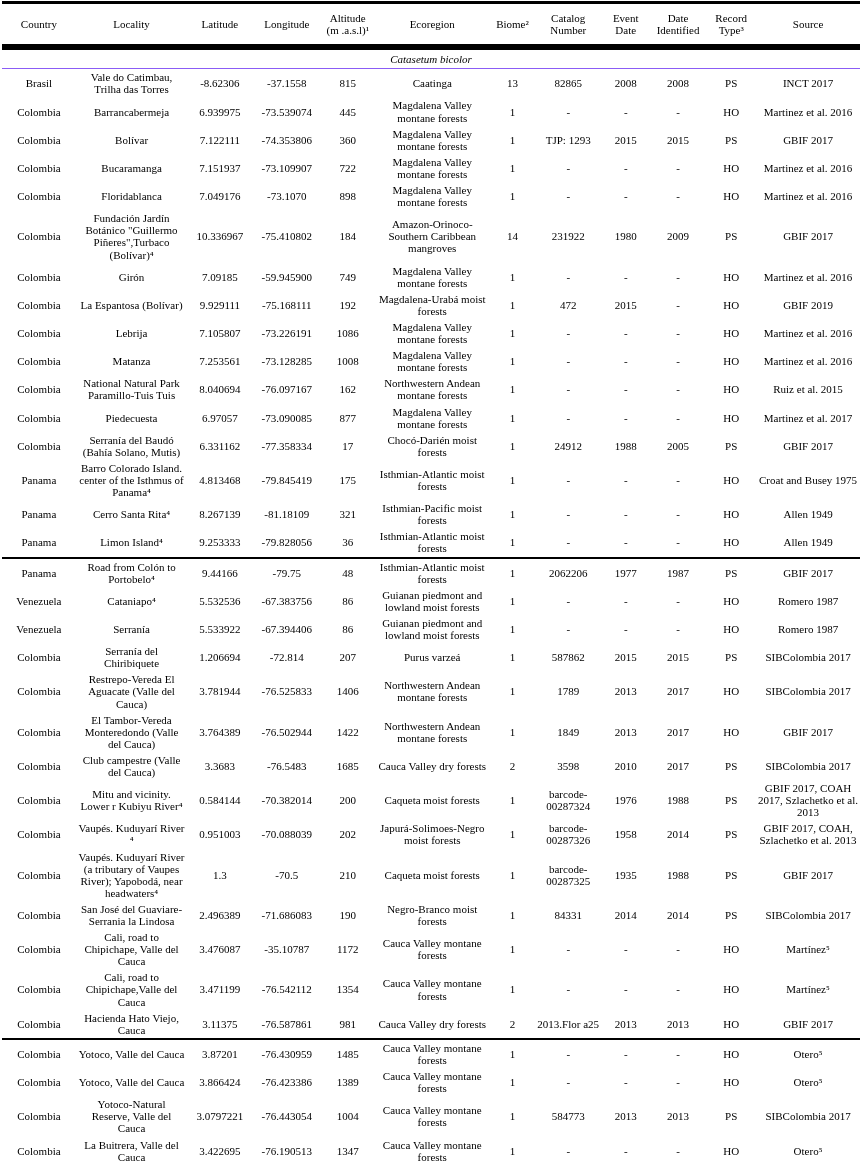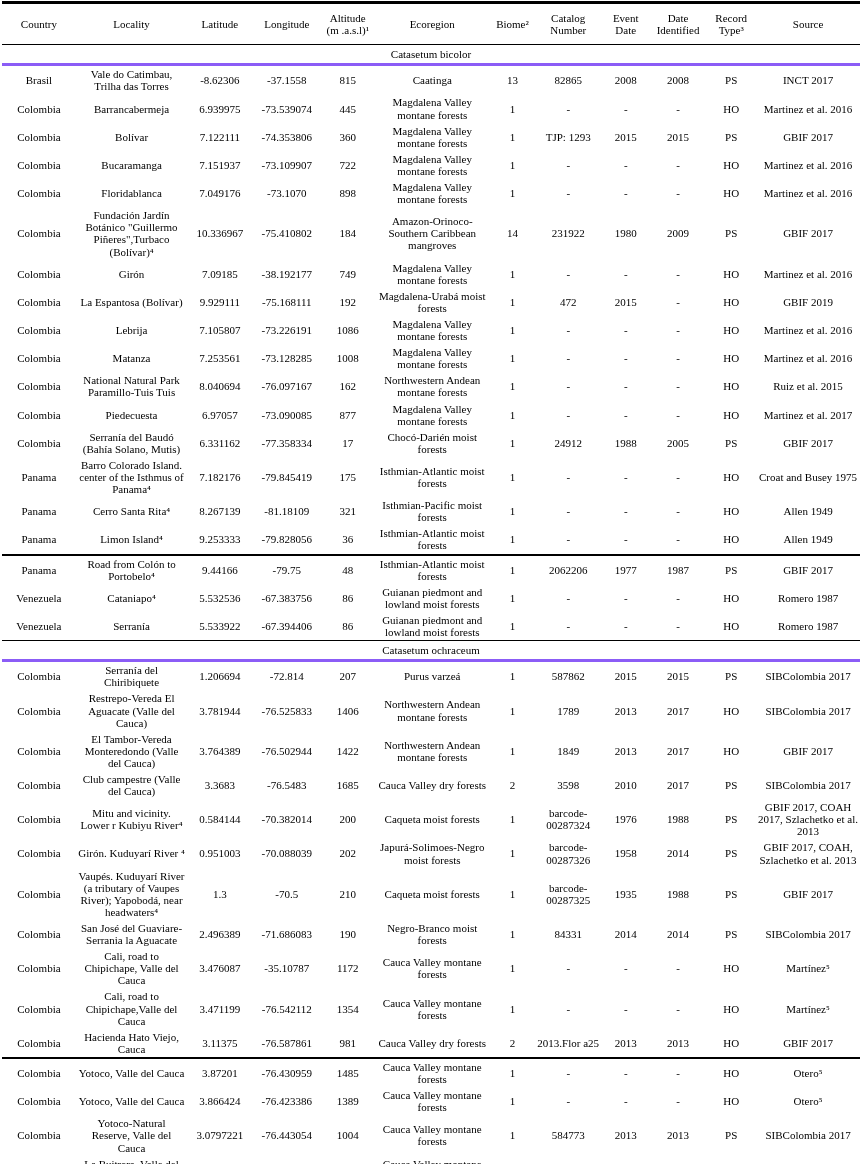--- a/index.html
+++ b/index.html
@@ -23,26 +23,27 @@
   }
   th, td {
     text-align: center;
     vertical-align: middle;
     padding: 2px 2px;
     font-weight: normal;
     overflow-wrap: break-word;
     word-wrap: break-word;
   }
   thead th {
-    border-bottom: 1px solid #000000;
+    border-bottom: 6px solid #000000;
     padding: 8px 2px;
   }
   tr.section-row td {
     border-top: 1px solid #000;
-    border-bottom: 3px solid #8b5cf6;
+    border-bottom: 1px solid #8b5cf6;
+    font-style: italic;
     padding: 3px 0;
   }
   tr.page-break > td { border-top: 2px solid #000; }
   td.col-latitude { word-break: break-all; }
 </style>
 </head>
 <body>
 
 <div class="page">
   <table class="records">
@@ -161,21 +162,21 @@
           <td class="col-catalog_number">231922</td>
           <td class="col-event_date">1980</td>
           <td class="col-date_identified">2009</td>
           <td class="col-record_type">PS</td>
           <td class="col-source">GBIF 2017</td>
         </tr>
         <tr>
           <td class="col-country">Colombia</td>
           <td class="col-locality">Girón</td>
           <td class="col-latitude">7.09185</td>
-          <td class="col-longitude">-38.192177</td>
+          <td class="col-longitude">-59.945900</td>
           <td class="col-altitude">749</td>
           <td class="col-ecoregion">Magdalena Valley montane forests</td>
           <td class="col-biome">1</td>
           <td class="col-catalog_number">-</td>
           <td class="col-event_date">-</td>
           <td class="col-date_identified">-</td>
           <td class="col-record_type">HO</td>
           <td class="col-source">Martinez et al. 2016</td>
         </tr>
         <tr>
@@ -258,21 +259,21 @@
           <td class="col-biome">1</td>
           <td class="col-catalog_number">24912</td>
           <td class="col-event_date">1988</td>
           <td class="col-date_identified">2005</td>
           <td class="col-record_type">PS</td>
           <td class="col-source">GBIF 2017</td>
         </tr>
         <tr>
           <td class="col-country">Panama</td>
           <td class="col-locality">Barro Colorado Island. center of the Isthmus of Panama⁴</td>
-          <td class="col-latitude">7.182176</td>
+          <td class="col-latitude">4.813468</td>
           <td class="col-longitude">-79.845419</td>
           <td class="col-altitude">175</td>
           <td class="col-ecoregion">Isthmian-Atlantic moist forests</td>
           <td class="col-biome">1</td>
           <td class="col-catalog_number">-</td>
           <td class="col-event_date">-</td>
           <td class="col-date_identified">-</td>
           <td class="col-record_type">HO</td>
           <td class="col-source">Croat and Busey 1975</td>
         </tr>
@@ -338,23 +339,20 @@
           <td class="col-latitude">5.533922</td>
           <td class="col-longitude">-67.394406</td>
           <td class="col-altitude">86</td>
           <td class="col-ecoregion">Guianan piedmont and lowland moist forests</td>
           <td class="col-biome">1</td>
           <td class="col-catalog_number">-</td>
           <td class="col-event_date">-</td>
           <td class="col-date_identified">-</td>
           <td class="col-record_type">HO</td>
           <td class="col-source">Romero 1987</td>
-        </tr>
-        <tr class="section-row">
-          <td colspan="12">Catasetum ochraceum</td>
         </tr>
         <tr>
           <td class="col-country">Colombia</td>
           <td class="col-locality">Serranía del Chiribiquete</td>
           <td class="col-latitude">1.206694</td>
           <td class="col-longitude">-72.814</td>
           <td class="col-altitude">207</td>
           <td class="col-ecoregion">Purus varzeá</td>
           <td class="col-biome">1</td>
           <td class="col-catalog_number">587862</td>
@@ -414,21 +412,21 @@
           <td class="col-ecoregion">Caqueta moist forests</td>
           <td class="col-biome">1</td>
           <td class="col-catalog_number">barcode-00287324</td>
           <td class="col-event_date">1976</td>
           <td class="col-date_identified">1988</td>
           <td class="col-record_type">PS</td>
           <td class="col-source">GBIF 2017, COAH 2017, Szlachetko et al. 2013</td>
         </tr>
         <tr>
           <td class="col-country">Colombia</td>
-          <td class="col-locality">Girón. Kuduyarí River ⁴</td>
+          <td class="col-locality">Vaupés. Kuduyarí River ⁴</td>
           <td class="col-latitude">0.951003</td>
           <td class="col-longitude">-70.088039</td>
           <td class="col-altitude">202</td>
           <td class="col-ecoregion">Japurá-Solimoes-Negro moist forests</td>
           <td class="col-biome">1</td>
           <td class="col-catalog_number">barcode-00287326</td>
           <td class="col-event_date">1958</td>
           <td class="col-date_identified">2014</td>
           <td class="col-record_type">PS</td>
           <td class="col-source">GBIF 2017, COAH, Szlachetko et al. 2013</td>
@@ -442,21 +440,21 @@
           <td class="col-ecoregion">Caqueta moist forests</td>
           <td class="col-biome">1</td>
           <td class="col-catalog_number">barcode-00287325</td>
           <td class="col-event_date">1935</td>
           <td class="col-date_identified">1988</td>
           <td class="col-record_type">PS</td>
           <td class="col-source">GBIF 2017</td>
         </tr>
         <tr>
           <td class="col-country">Colombia</td>
-          <td class="col-locality">San José del Guaviare-Serrania la Aguacate</td>
+          <td class="col-locality">San José del Guaviare-Serrania la Lindosa</td>
           <td class="col-latitude">2.496389</td>
           <td class="col-longitude">-71.686083</td>
           <td class="col-altitude">190</td>
           <td class="col-ecoregion">Negro-Branco moist forests</td>
           <td class="col-biome">1</td>
           <td class="col-catalog_number">84331</td>
           <td class="col-event_date">2014</td>
           <td class="col-date_identified">2014</td>
           <td class="col-record_type">PS</td>
           <td class="col-source">SIBColombia 2017</td>

